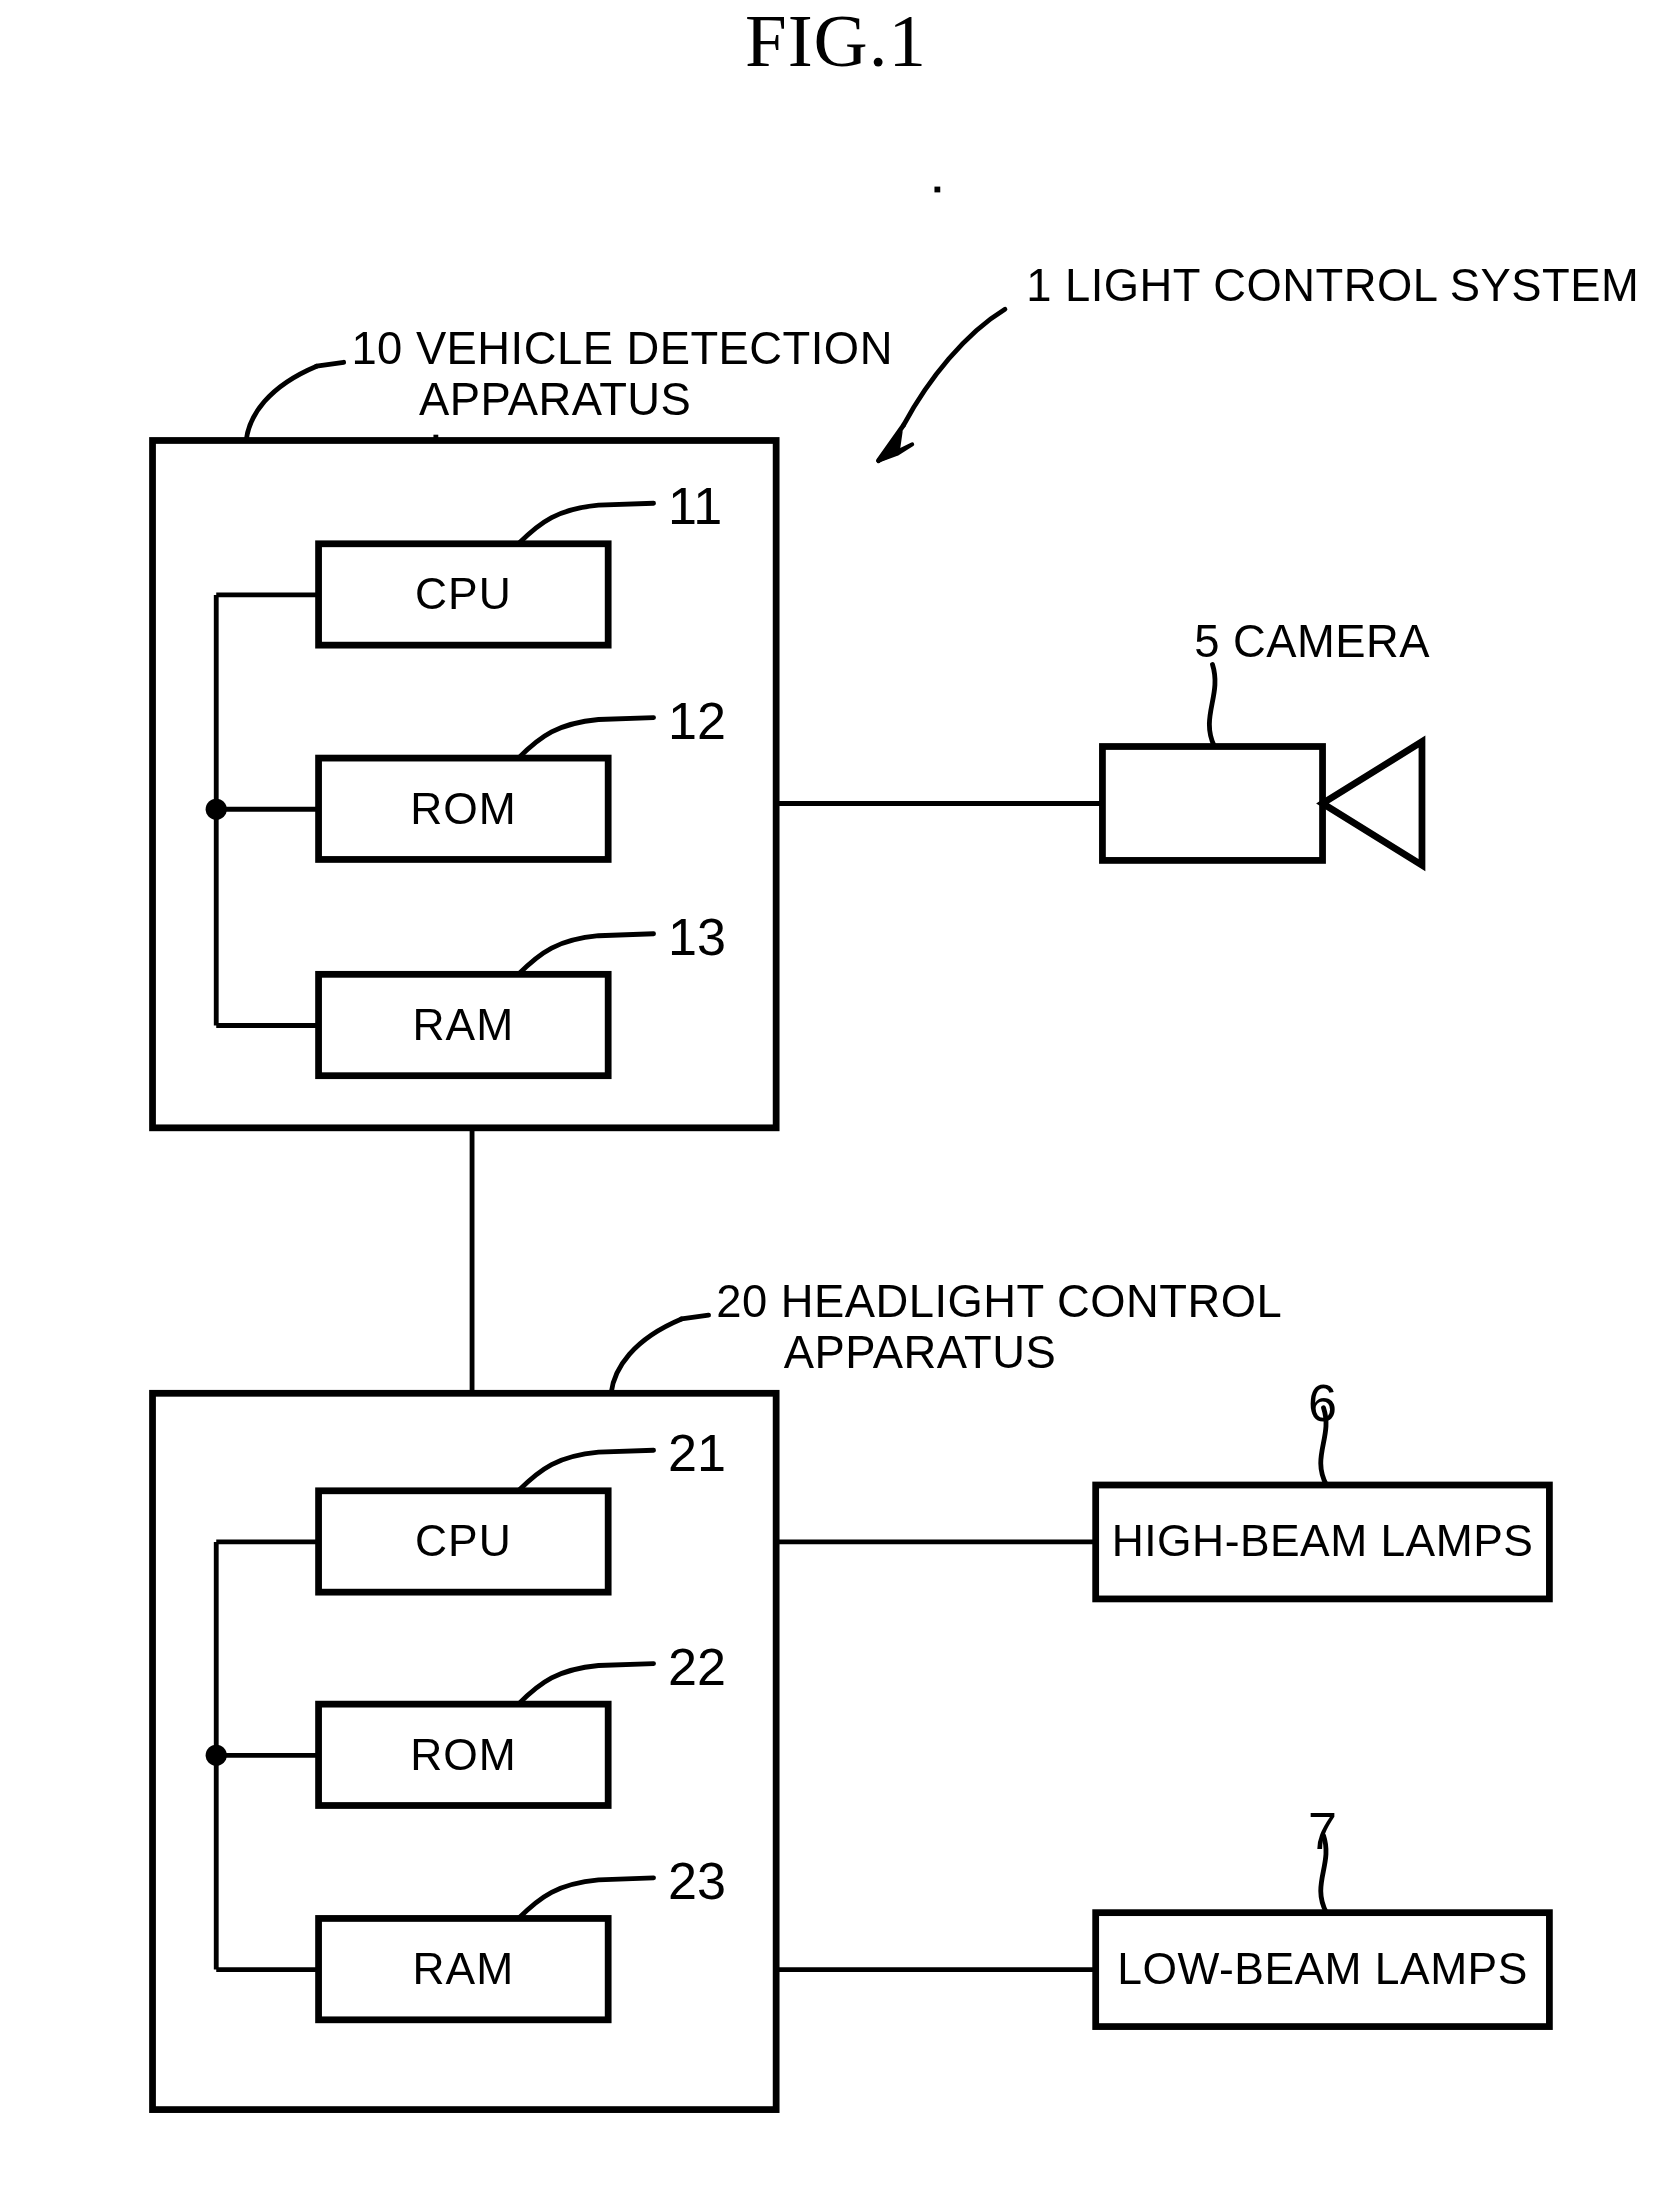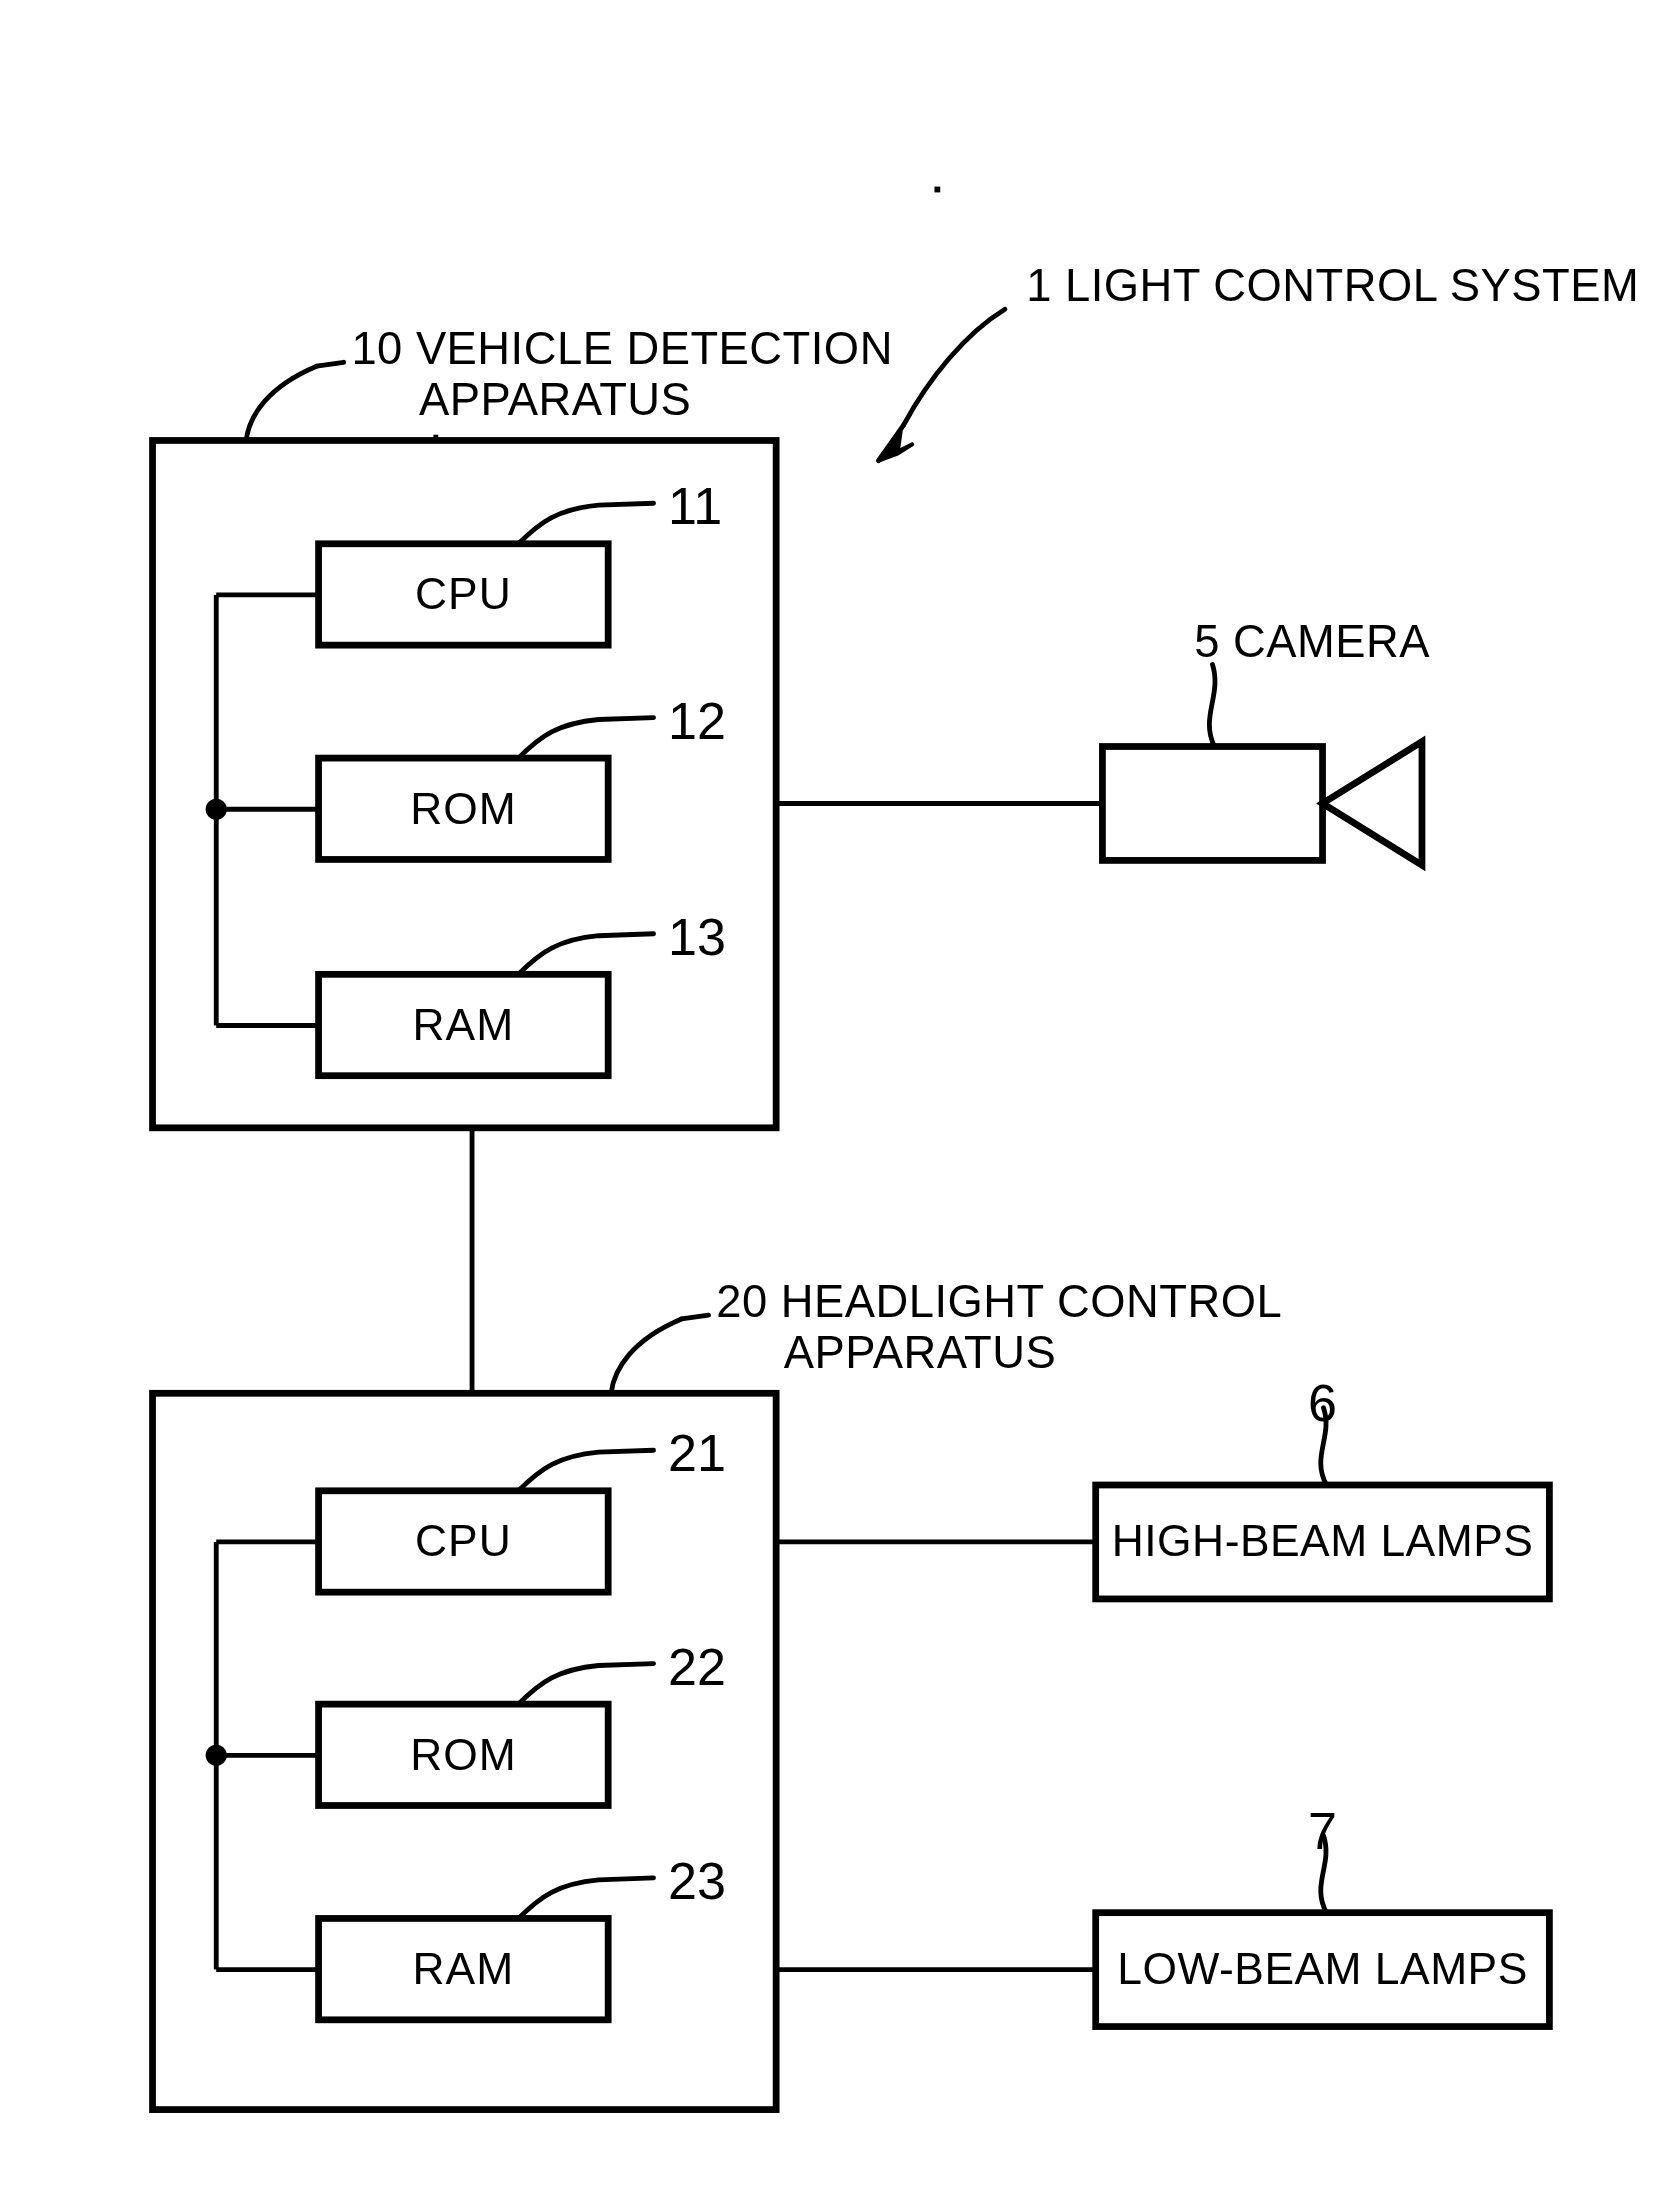--- a/index.html
+++ b/index.html
@@ -93,20 +93,21 @@
   .speck {
     fill: #000000;
     stroke: none;
   }
 </style>
 </head>
 <body>
 
 <div id="figure-root">
 
+  <div id="figure-title">FIG.1</div>
 
   <svg id="diagram" viewBox="0 0 1732 2268">
 
     <rect class="speck" x="968" y="193" width="6" height="6"></rect>
     <rect class="speck" x="367" y="521" width="6" height="6"></rect>
     <rect class="speck" x="449" y="450" width="5" height="5"></rect>
 
     <g>
       <path class="leader" d="M1041,320 C1000,345 962,392 936,440"></path>
       <path class="leader" d="M936,440 L910,477"></path>

